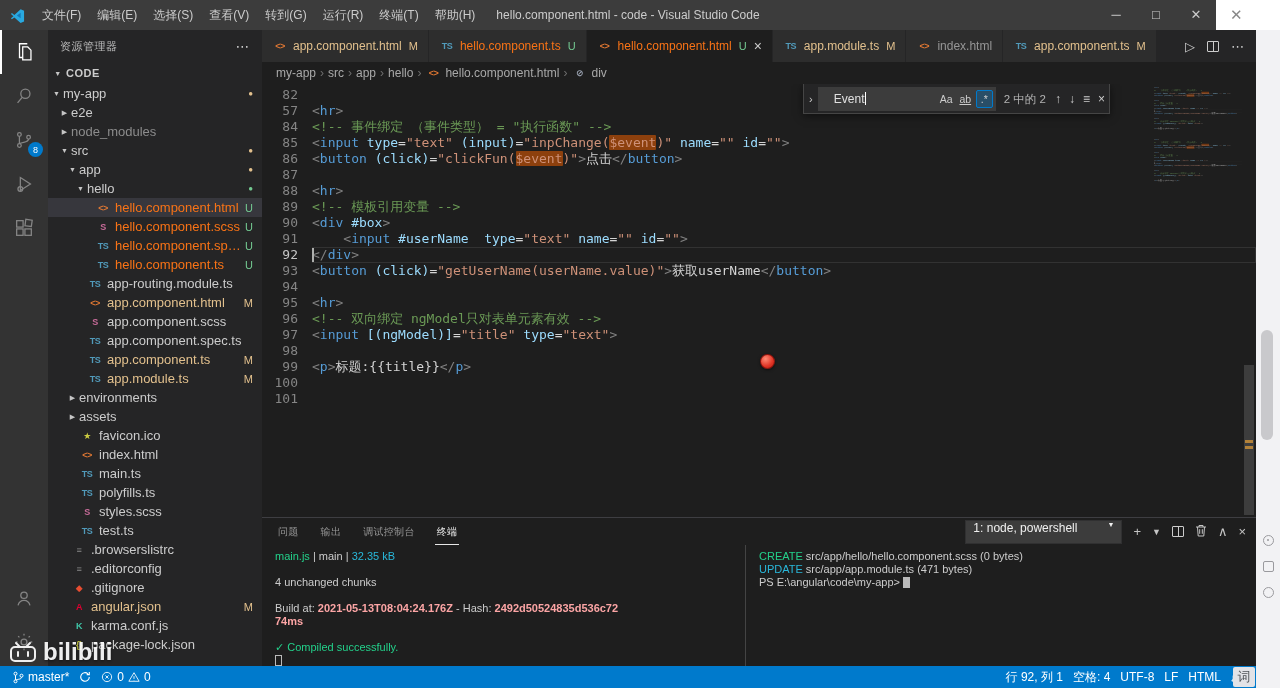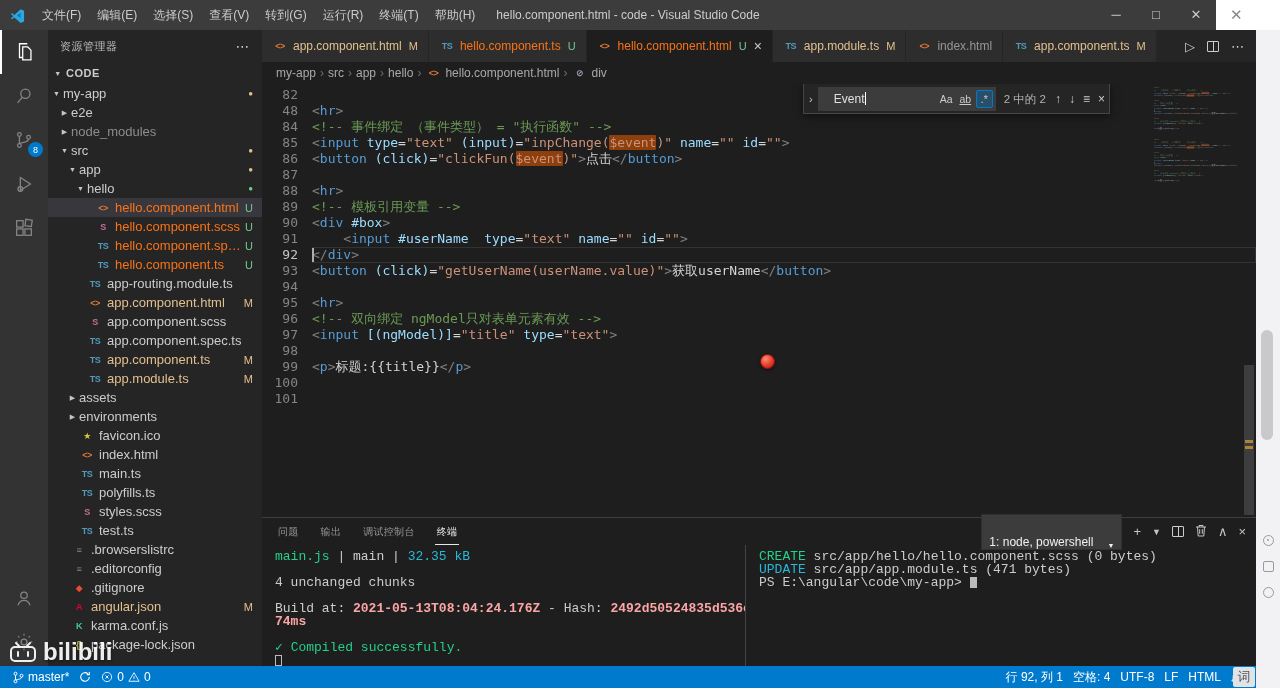--- a/index.html
+++ b/index.html
@@ -87,24 +87,24 @@
 .ftoggle.active{border-color:#007acc;background:rgba(0,122,204,.3)}
 .find-count{color:#b3b3b3;font-size:11.5px;margin:0 9px 0 8px;white-space:nowrap}
 .find-nav{display:flex;align-items:center;gap:8px;color:#cccccc;font-size:12px}
 
 .panel{height:149px;flex:none;border-top:1px solid #3e3e42;display:flex;flex-direction:column}
 .panel-top{height:27px;flex:none;display:flex;align-items:center;padding:0 10px 0 14px}
 .panel-tabs{display:flex}
 .panel-tab{margin-right:18px;font-size:10px;color:#969696;padding:6px 2px 5px;letter-spacing:.3px}
 .panel-tab.active{color:#e7e7e7;border-bottom:1px solid #e7e7e7}
 .panel-actions{margin-left:auto;display:flex;align-items:center;gap:11px;color:#c5c5c5;font-size:13px}
-.term-select{height:36px;background:#3c3c3c;border:1px solid #303031;display:flex;align-items:flex-end;font-size:12px;color:#f0f0f0;padding:0 7px;gap:14px}
+.term-select{height:24px;background:#3c3c3c;border:1px solid #303031;display:flex;align-items:flex-start;font-size:12px;color:#f0f0f0;padding:0 7px;gap:30px}
 .term-select .dd{font-size:7px}
 .small-ch{font-size:9px}
-.panel-body{flex:1;display:flex;min-height:0;font-family:Liberation Mono, monospace;font-size:13px;line-height:13px}
+.panel-body{flex:1;display:flex;min-height:0;font-family:Liberation Sans, sans-serif;font-size:11px;line-height:13px}
 .term{padding:5px 0 0 13px;overflow:hidden;white-space:pre}
 .term.left{width:483px;flex:none}
 .term.right{flex:1;border-left:1px solid #444444}
 .trow{height:13px}
 .t-fg{color:#cccccc}.t-green{color:#23d18b}.t-cyan{color:#29b8db}.t-bold{color:#fca5a5;font-weight:bold}
 .tcur{display:inline-block;width:7px;height:11px;vertical-align:-2px}
 .cursorH{border:1px solid #bbbbbb}
 .cursorF{background:#bbbbbb}
 
 .statusbar{height:22px;flex:none;background:#007acc;display:flex;align-items:center;color:#ffffff;font-size:12px;padding:0 8px}
@@ -300,25 +300,25 @@
             <span class="gitbadge modified">M</span>
           </div>
           <div class="tree-row" style="padding-left: 26px;">
             <span class="twistie"></span>
             <span class="ficon" style="color: rgb(81, 154, 186);">TS</span>
             <span class="tree-label modified">app.module.ts</span>
             <span class="gitbadge modified">M</span>
           </div>
           <div class="tree-row" style="padding-left: 18px;">
             <span class="twistie">▶</span>
+            <span class="tree-label">environments</span>
+          </div>
+          <div class="tree-row" style="padding-left: 18px;">
+            <span class="twistie">▶</span>
             <span class="tree-label">assets</span>
-          </div>
-          <div class="tree-row" style="padding-left: 18px;">
-            <span class="twistie">▶</span>
-            <span class="tree-label">environments</span>
           </div>
           <div class="tree-row" style="padding-left: 18px;">
             <span class="twistie"></span>
             <span class="ficon" style="color: rgb(203, 203, 65);">★</span>
             <span class="tree-label">favicon.ico</span>
           </div>
           <div class="tree-row" style="padding-left: 18px;">
             <span class="twistie"></span>
             <span class="ficon" style="color: rgb(227, 121, 51);">&lt;&gt;</span>
             <span class="tree-label">index.html</span>
@@ -441,21 +441,21 @@
           <span class="bc-sep">›</span>
           <span class="bc-item">
             <span class="ficon" style="color: rgb(157, 165, 180);">⊘</span>
             <span>div</span>
           </span>
         </div>
 
       <div class="editor">
         <div class="gutter">
             <div class="lnum">82</div>
-            <div class="lnum">48</div>
+            <div class="lnum">57</div>
             <div class="lnum">84</div>
             <div class="lnum">85</div>
             <div class="lnum">86</div>
             <div class="lnum">87</div>
             <div class="lnum">88</div>
             <div class="lnum">89</div>
             <div class="lnum">90</div>
             <div class="lnum">91</div>
             <div class="lnum cur">92</div>
             <div class="lnum">93</div>

